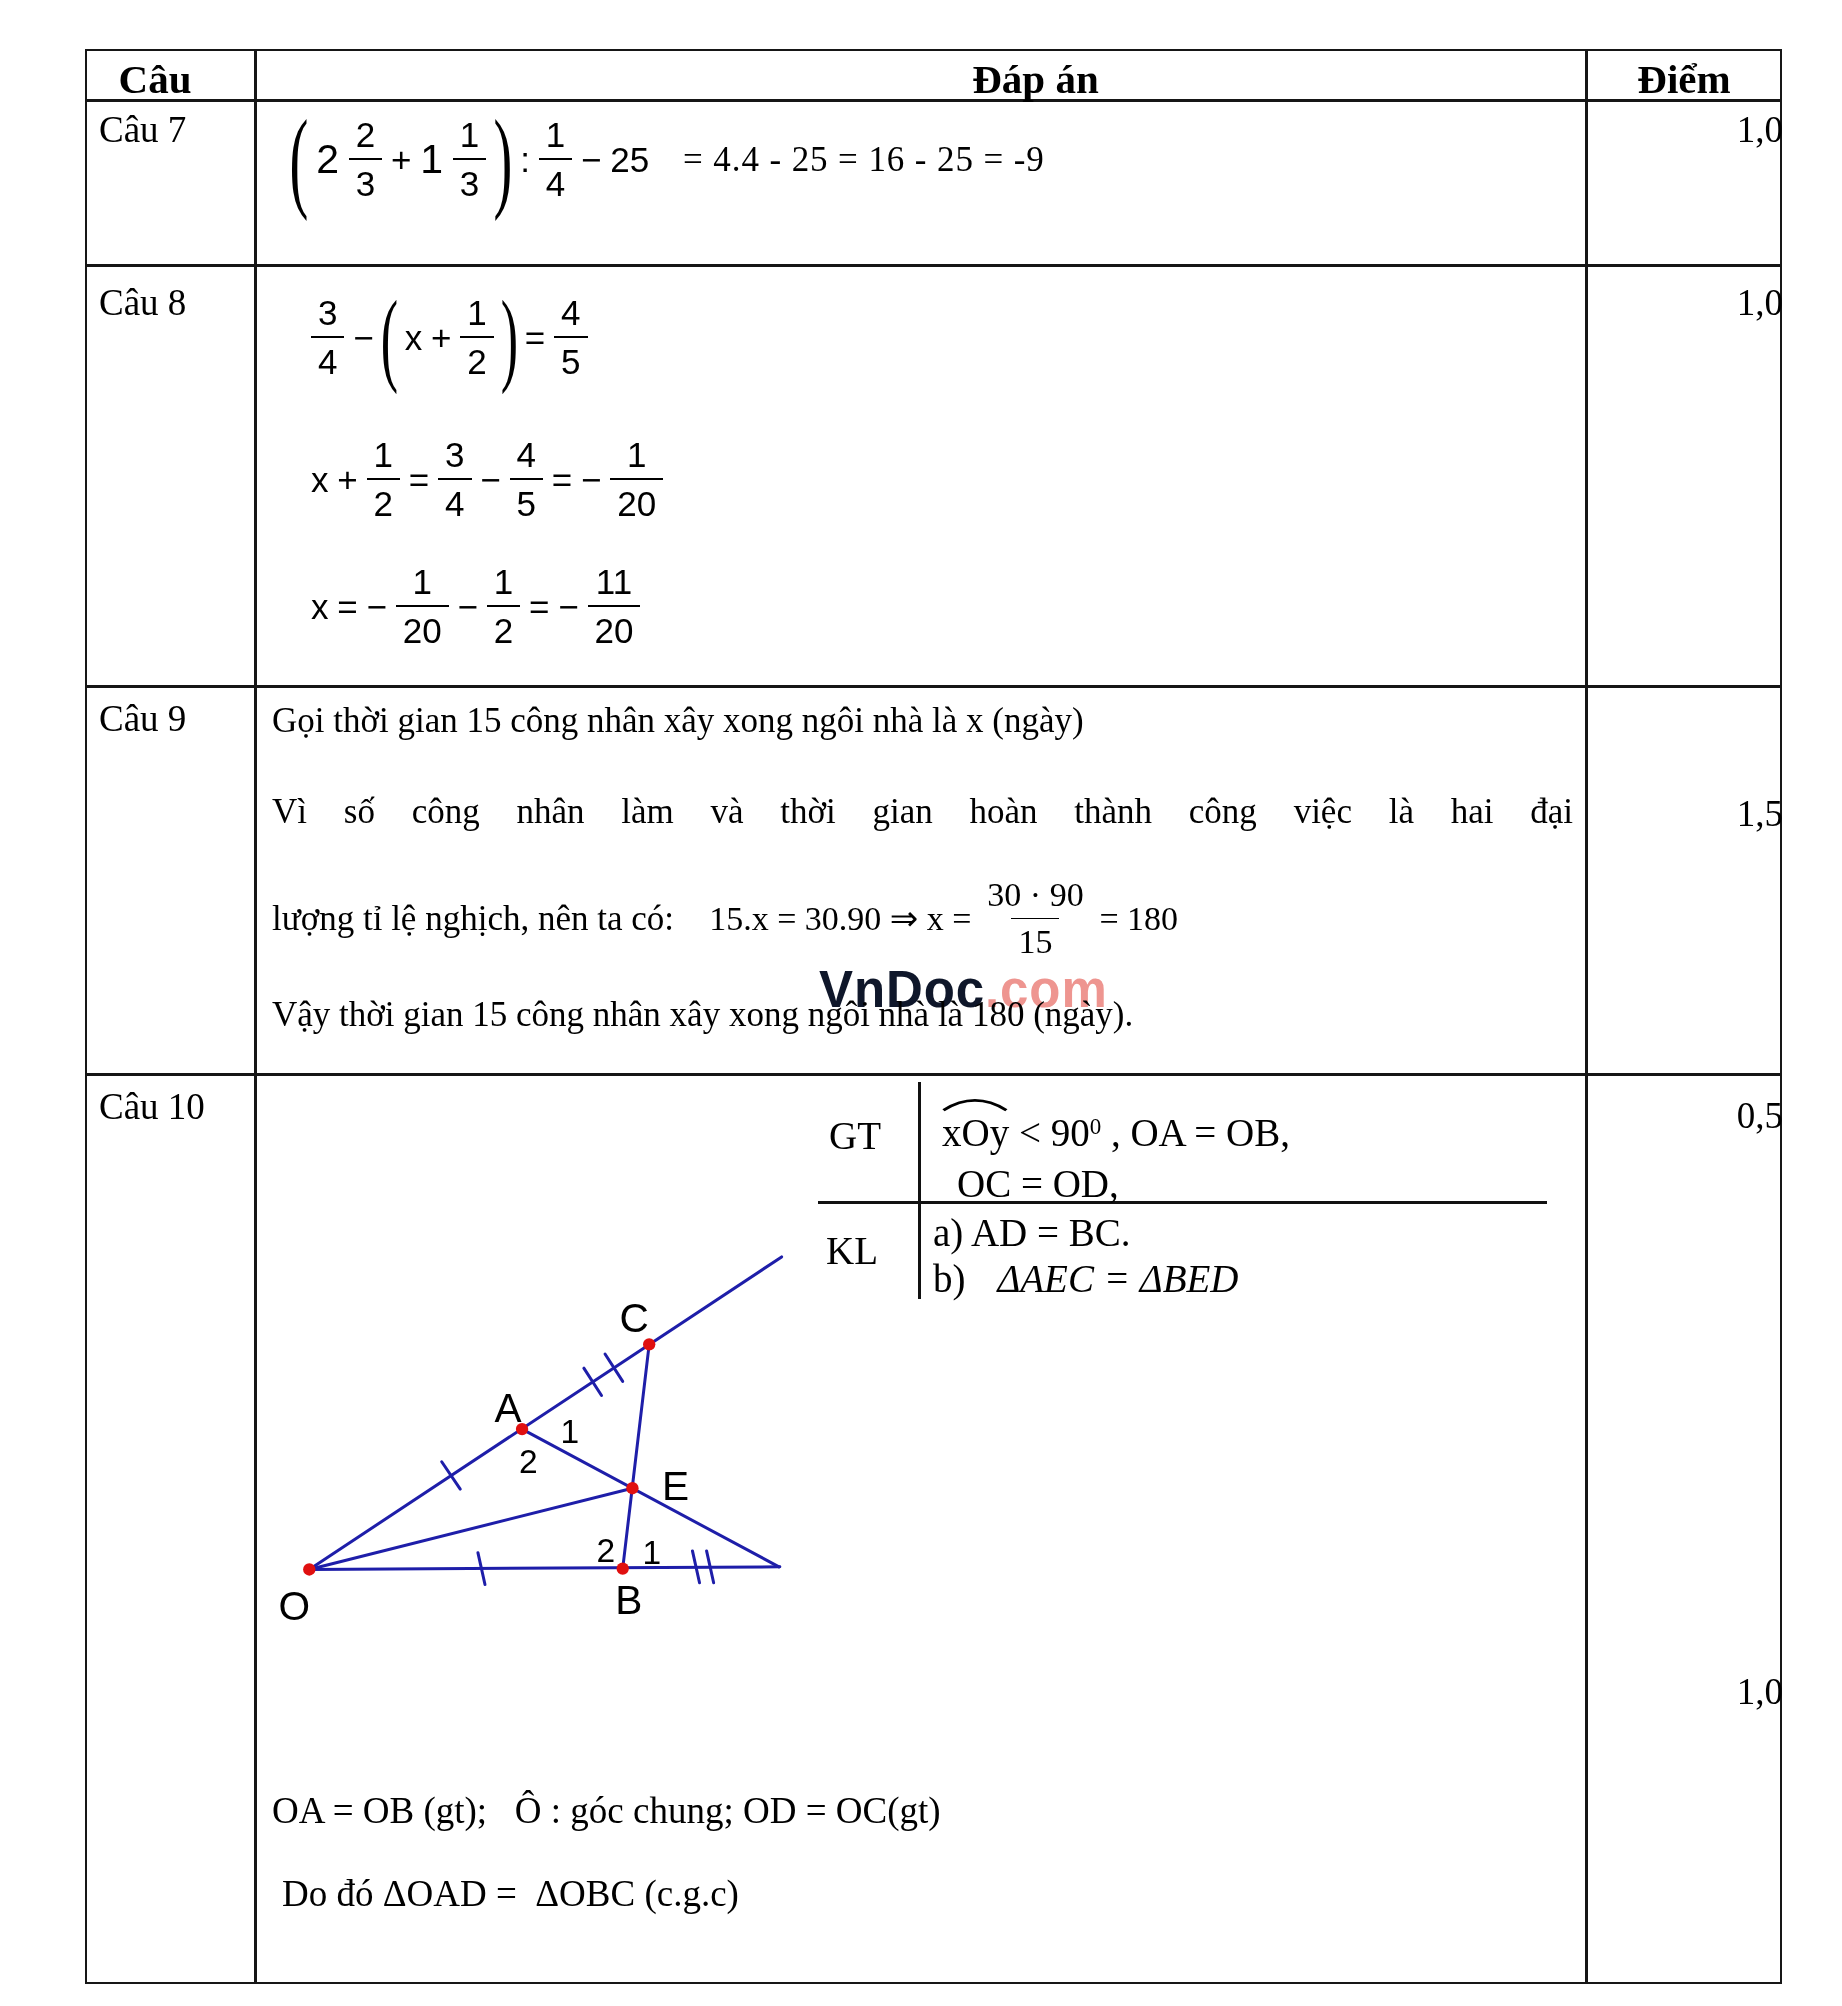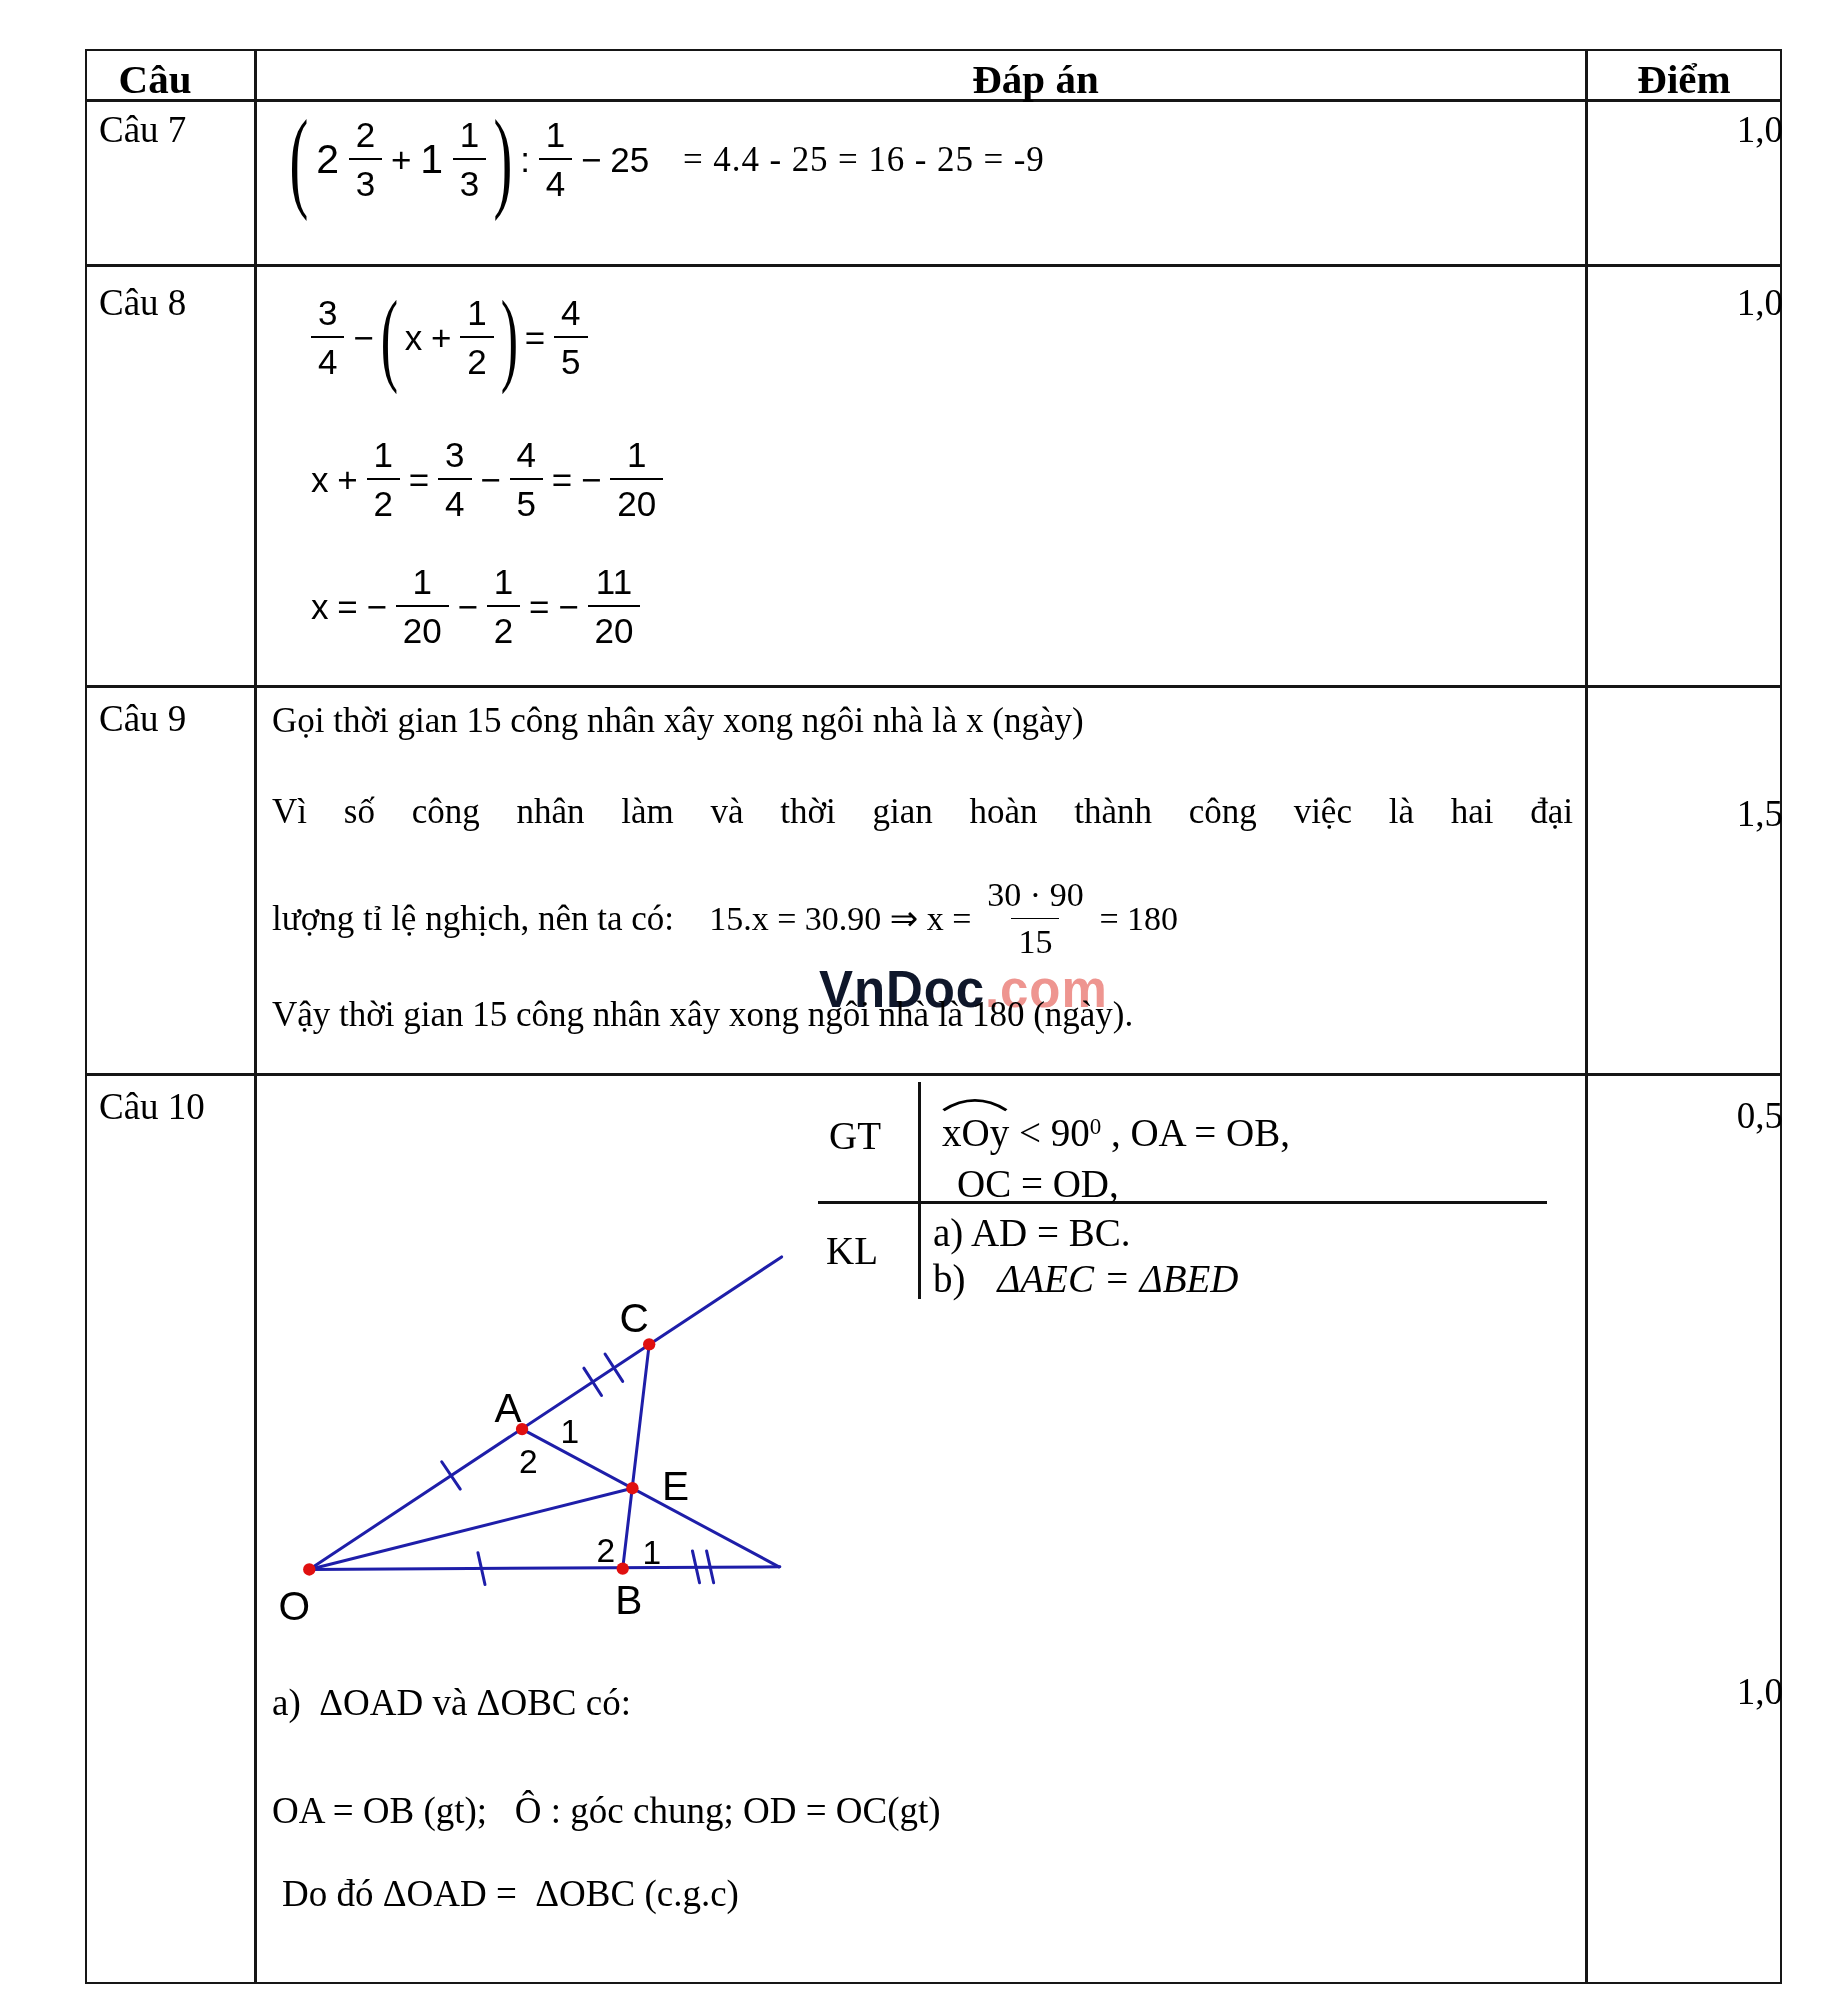--- a/index.html
+++ b/index.html
@@ -230,18 +230,17 @@
       <text class="lab" x="462" y="440">B</text>
       <text class="lab" x="468" y="120">C</text>
       <text class="lab" x="515" y="310">E</text>
       <text class="num" x="395" y="246">1</text>
       <text class="num" x="348" y="280">2</text>
       <text class="num" x="436" y="380">2</text>
       <text class="num" x="488" y="383">1</text>
     </g>
   </svg>
 
-  <div class="abs body pre" style="left:272px;top:1681px;font-size:37px">a)  ΔOAD và ΔOBC có:</div>
   <div class="abs body pre" style="left:282px;top:1872px;font-size:37px">Do đó ΔOAD =  ΔOBC (c.g.c)</div>
   <div class="abs body pre" style="left:272px;top:1789px;font-size:37px">OA = OB (gt);   Ô : góc chung; OD = OC(gt)</div>
 
 </div>
 
 
 </body></html>

